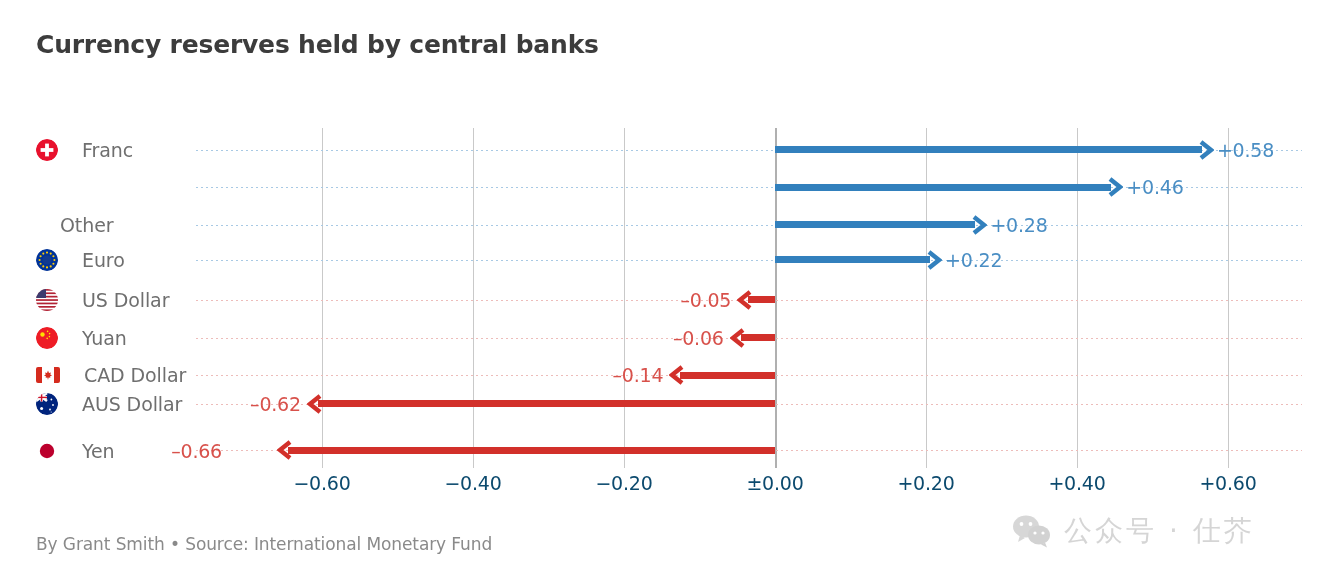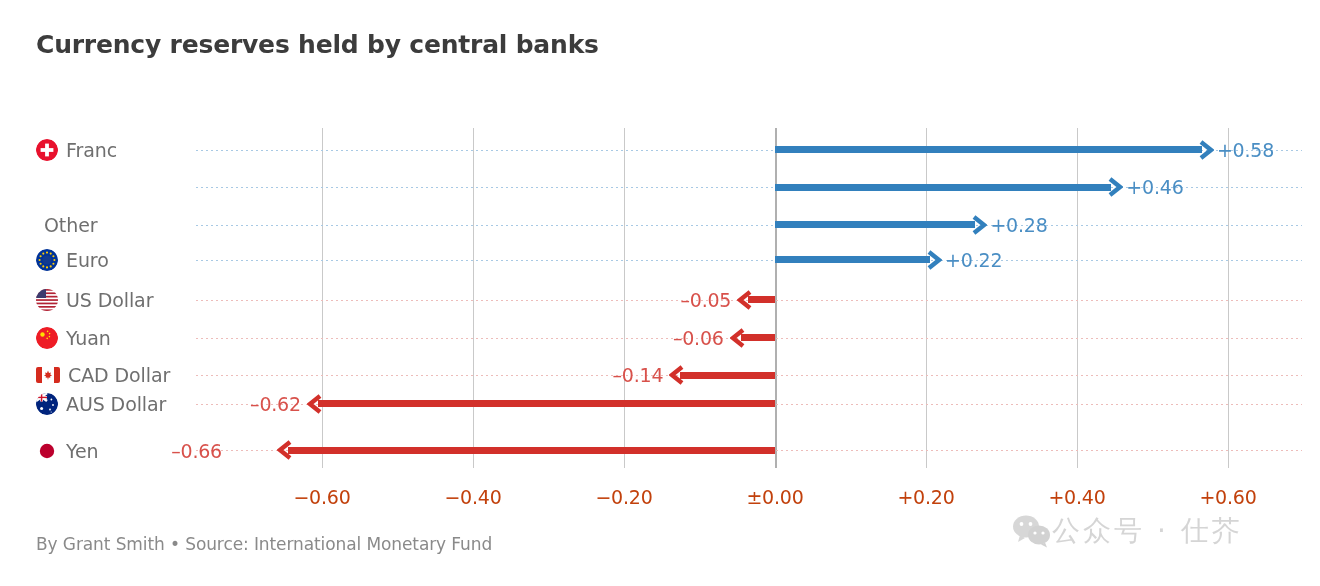--- a/index.html
+++ b/index.html
@@ -87,21 +87,21 @@
   .row.neg .row-dots { color: #edbcba; }
 
   
   .cat {
     position: absolute;
     left: 36px;
     top: 0;
     height: 37.6px;
     display: flex;
     align-items: center;
-    gap: 8px;
+    gap: 24px;
     white-space: nowrap;
   }
   .cat-label {
     font-size: 19px;
     color: #6f6f6f;
     letter-spacing: -0.1px;
   }
 
   .flag {
     width: 22px;
@@ -152,23 +152,23 @@
   
   #x-axis {
     position: absolute;
     left: 0;
     top: 470px;
     width: 1320px;
     height: 34px;
   }
   .xtick {
     position: absolute;
-    top: 16px;
+    top: 2px;
     font-size: 19px;
-    color: #c2410c;
+    color: #0c4a6e;
     letter-spacing: -0.2px;
     transform: translateX(-50%);
     white-space: nowrap;
   }
 
   
   #footer-note {
     position: absolute;
     left: 36px;
     top: 534px;
@@ -178,21 +178,21 @@
     white-space: nowrap;
   }
 
   
   #watermark {
     position: absolute;
     left: 1012px;
     top: 512px;
     display: flex;
     align-items: center;
-    gap: 0;
+    gap: 12px;
     opacity: 0.92;
   }
   #watermark .wm-text {
     font-size: 28px;
     color: #d2d2d2;
     letter-spacing: 3px;
     white-space: nowrap;
   }
   #wechat-icon { width: 40px; height: 34px; display: block; }
 </style>

